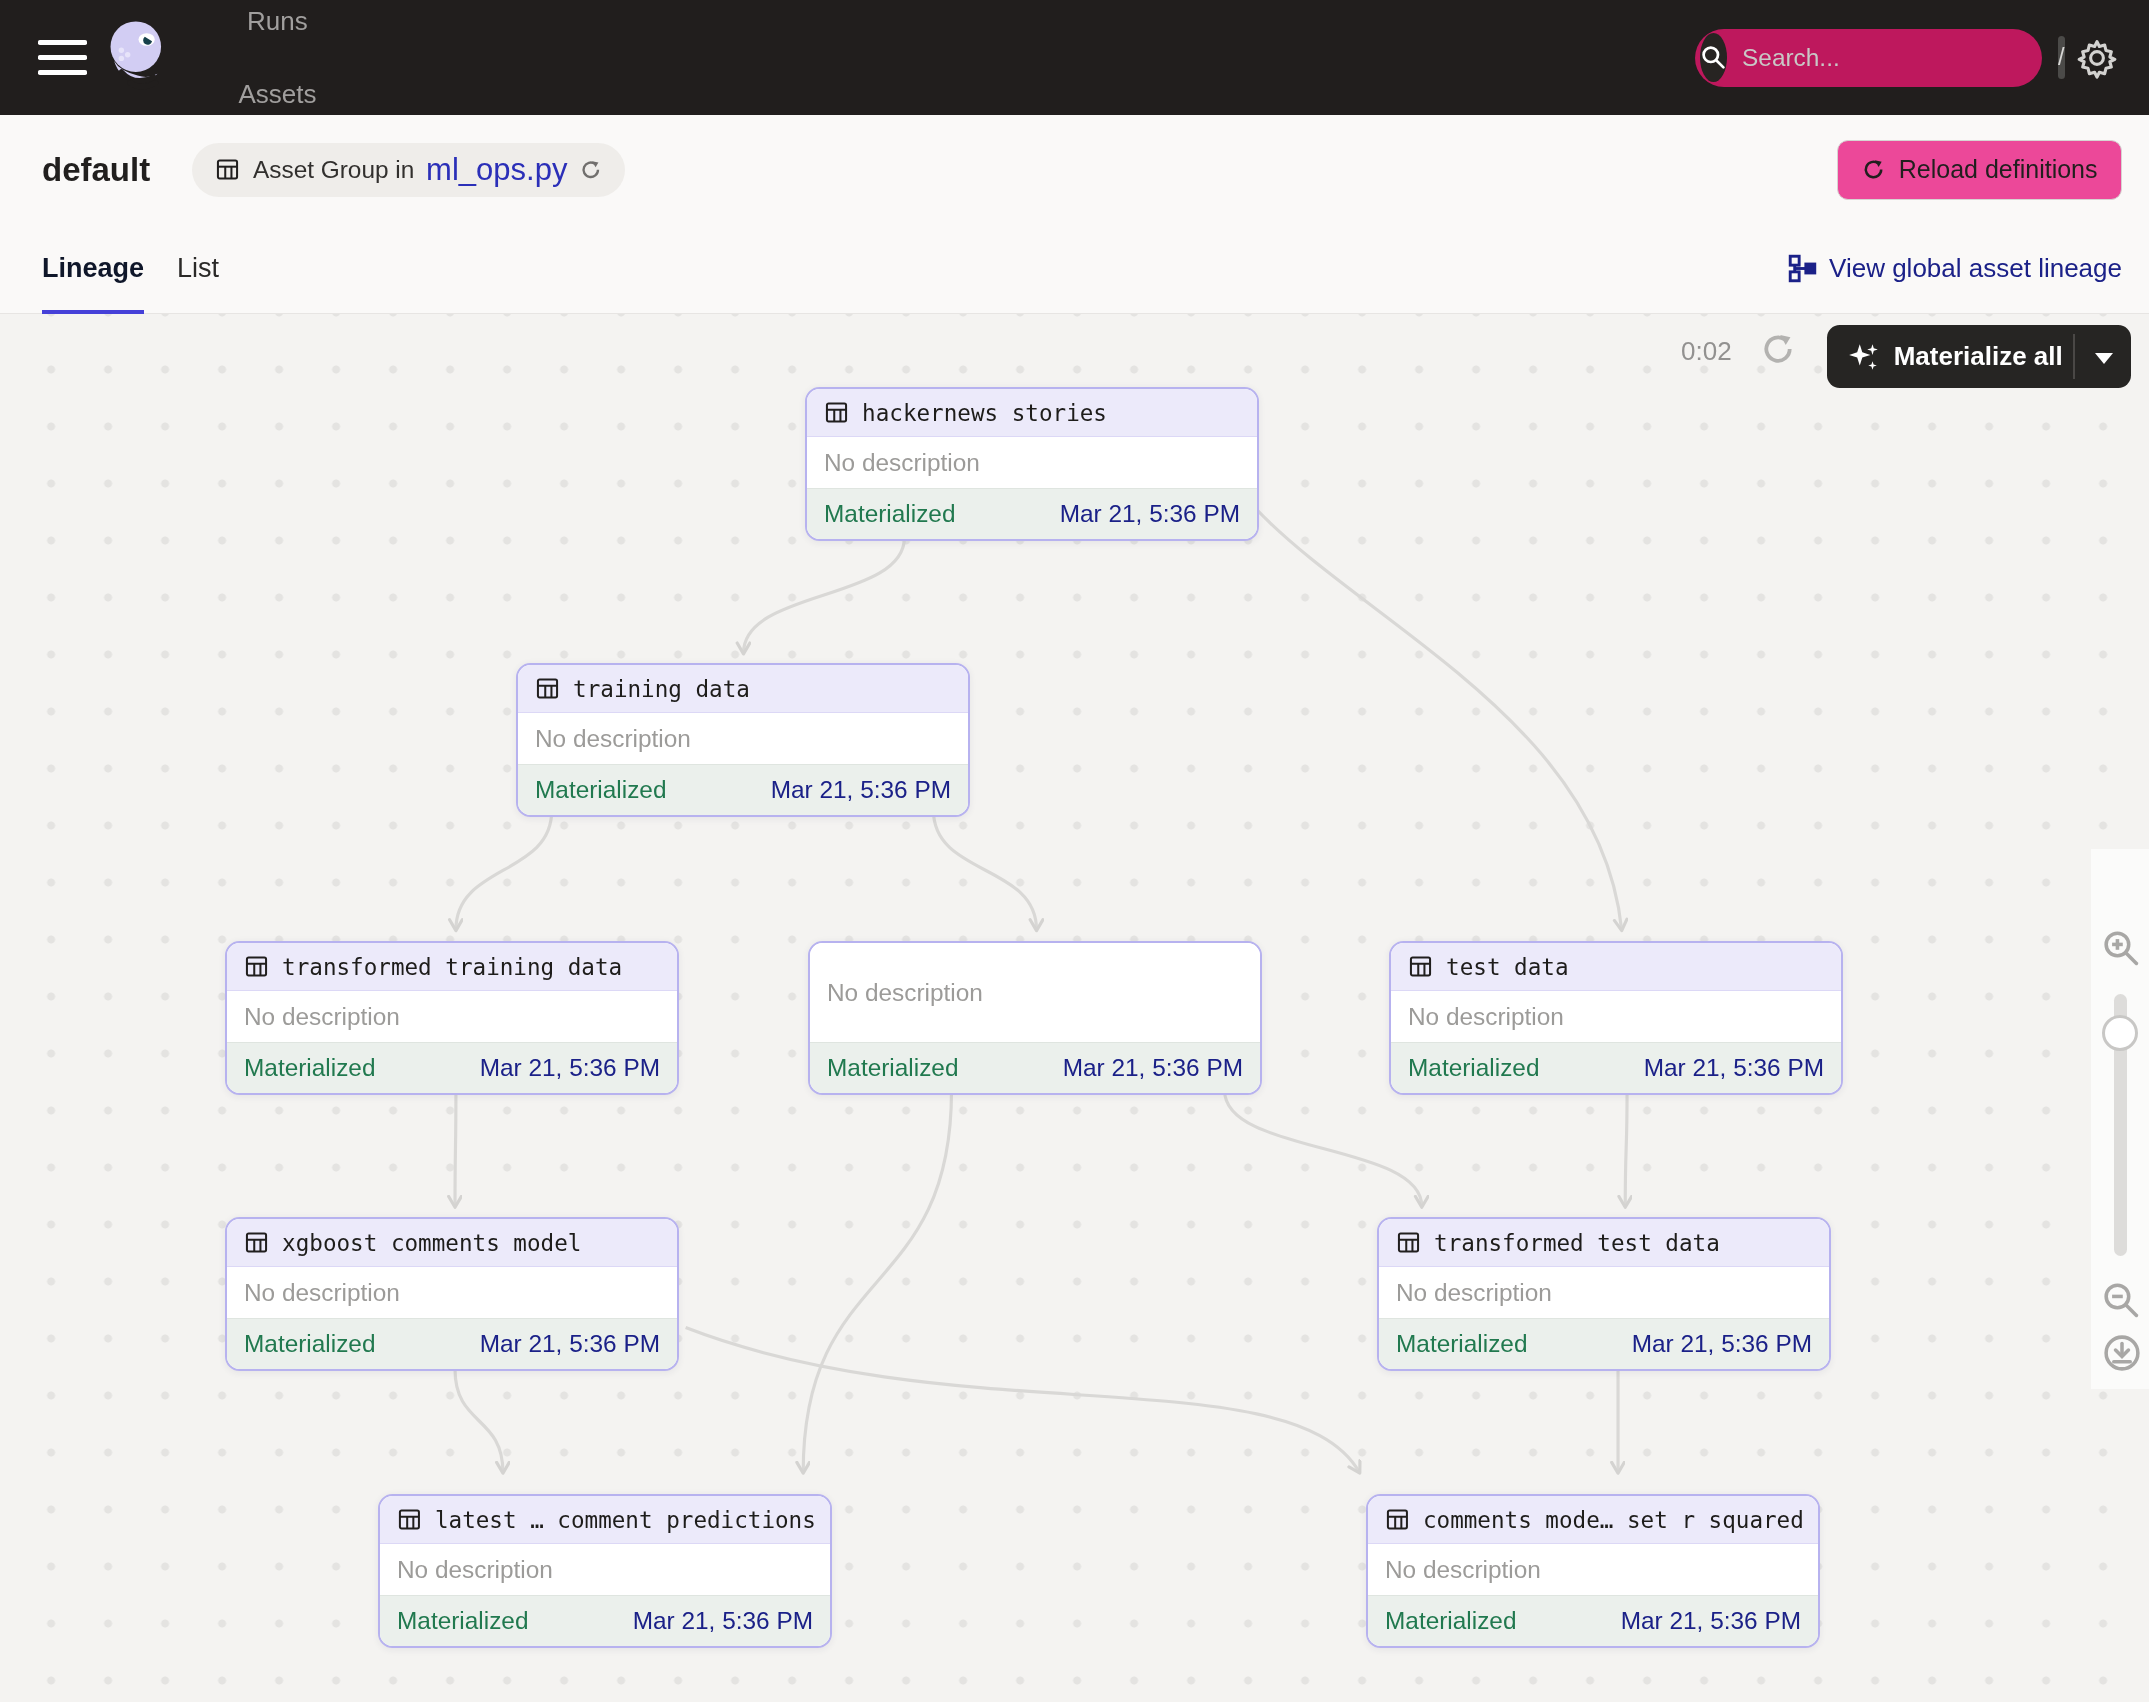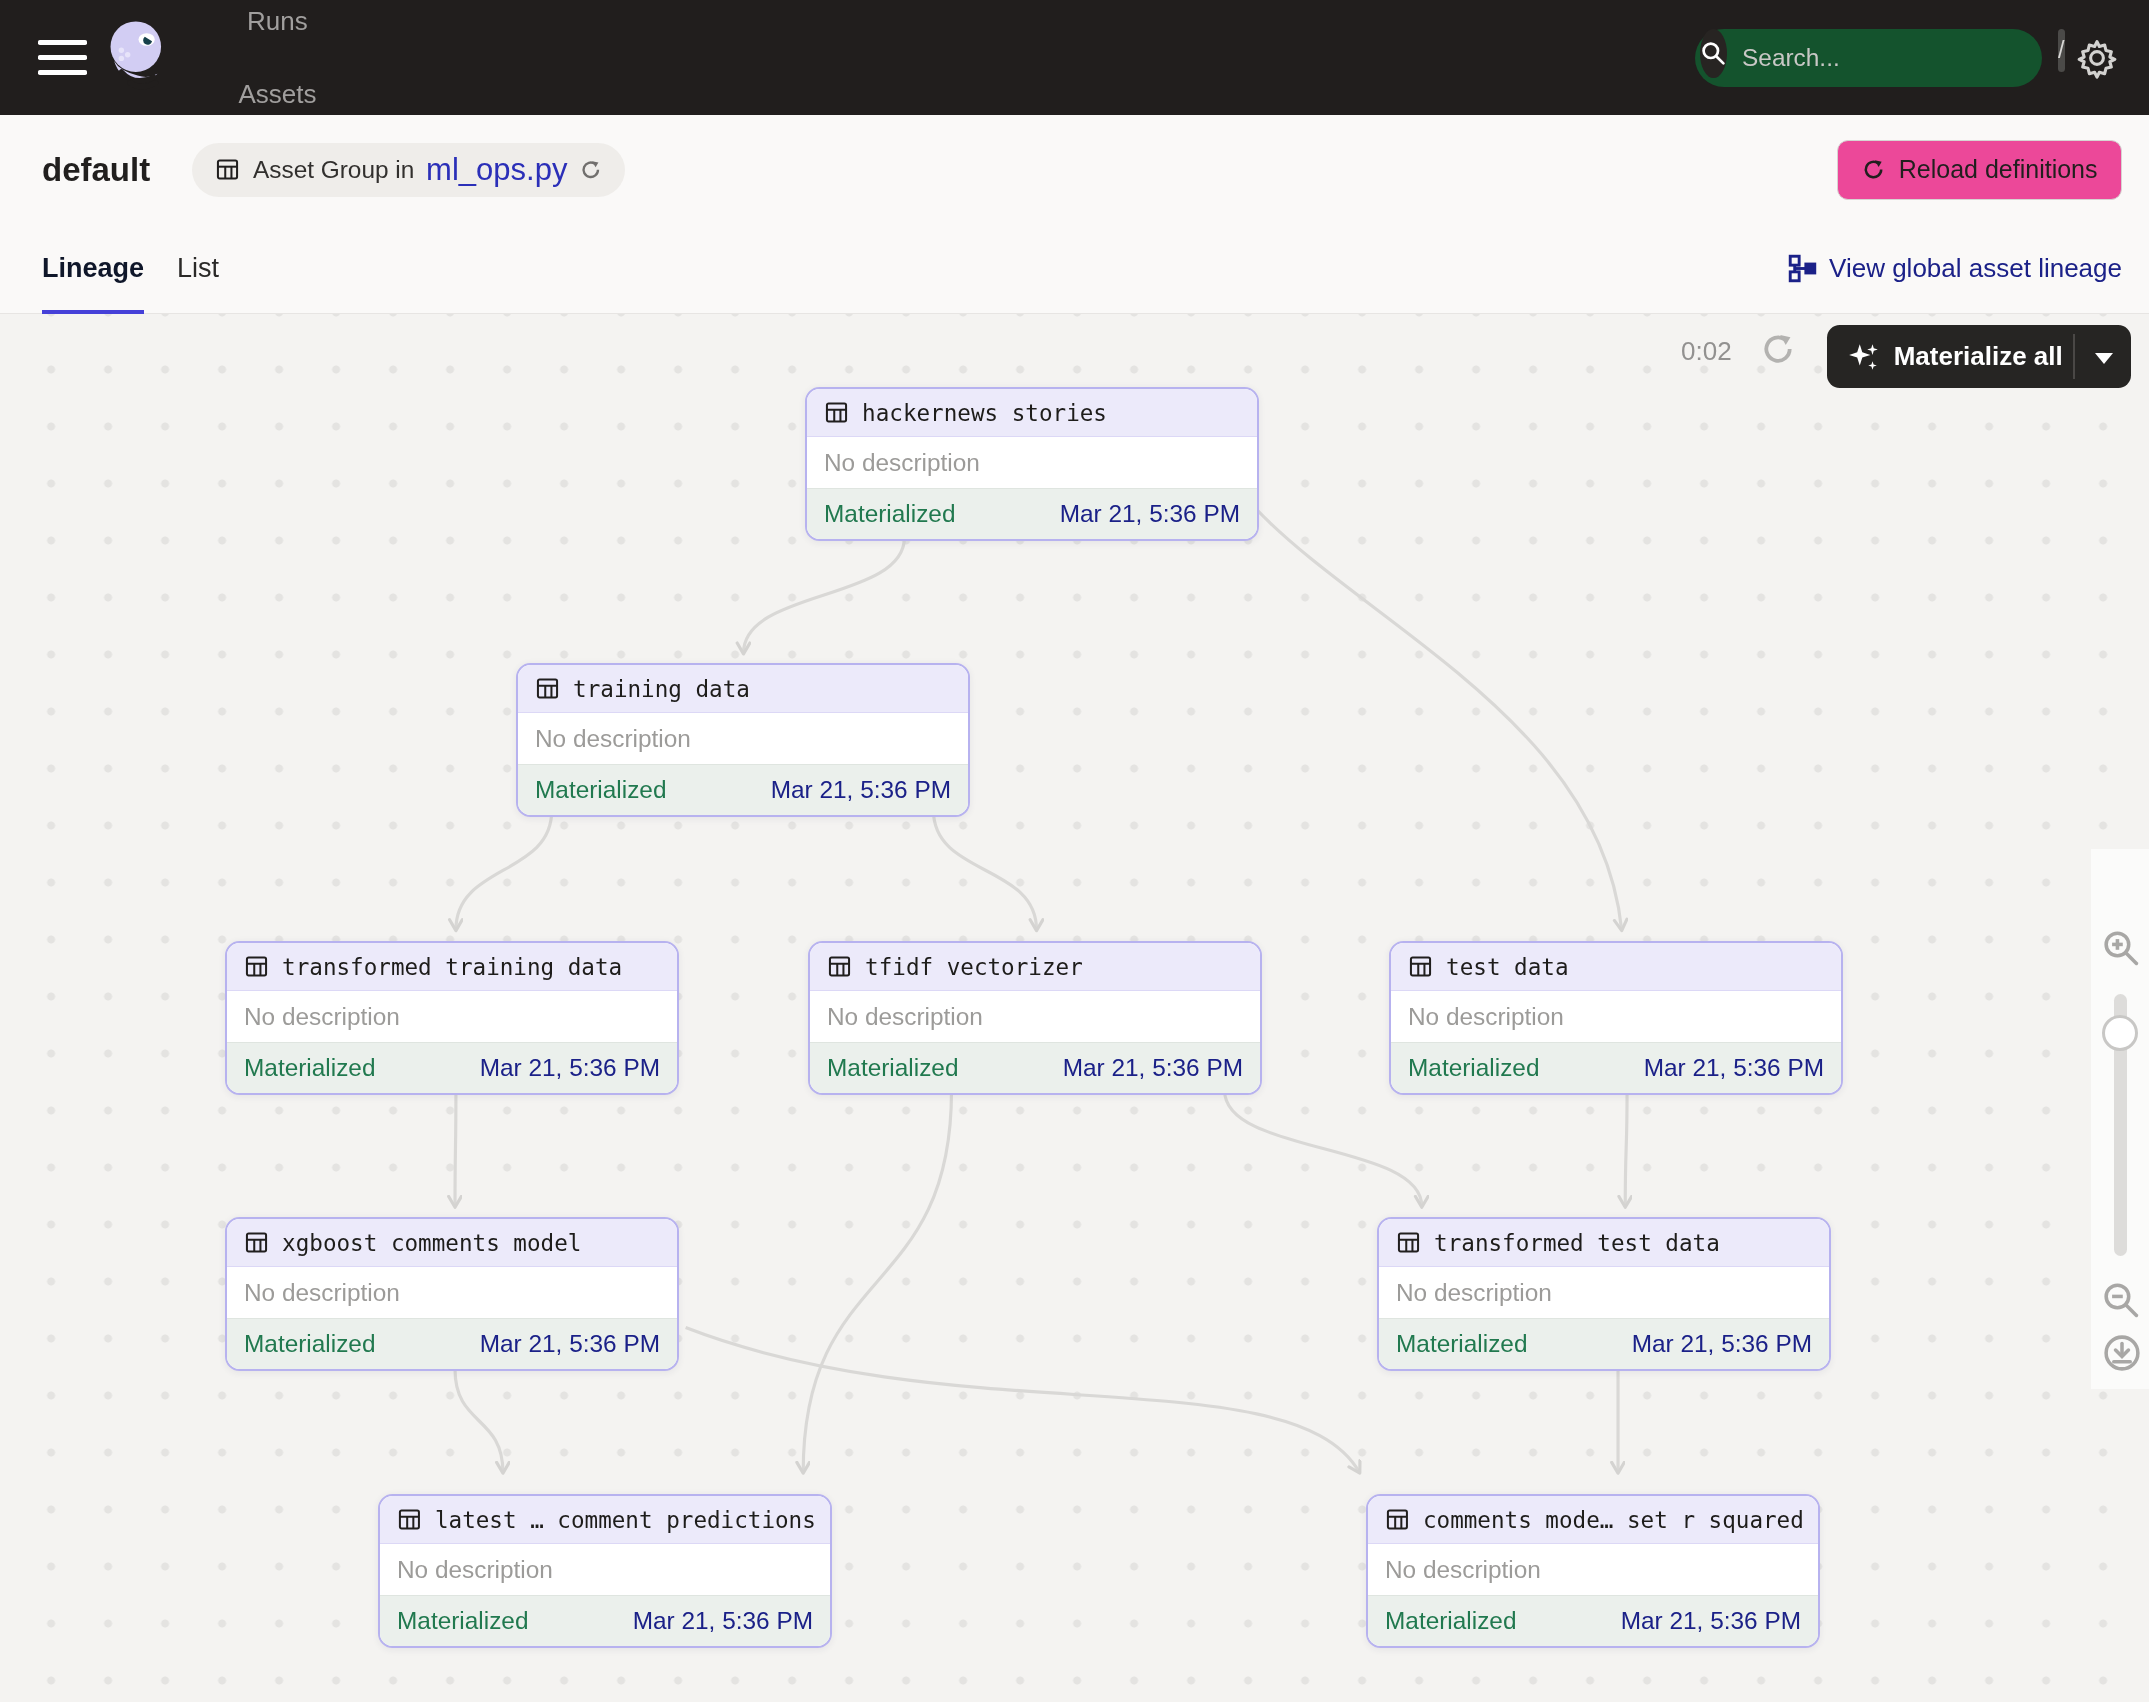--- a/index.html
+++ b/index.html
@@ -10,21 +10,21 @@
   }
   
   .topbar{position:absolute;left:0;top:0;width:2149px;height:115px;background:#211E1D;display:flex;align-items:center;}
   .hamburger{width:49px;height:36px;margin-left:38px;display:flex;flex-direction:column;justify-content:space-between;cursor:pointer;}
   .hamburger div{height:5.4px;background:#FFFFFF;border-radius:1.8px;}
   .logo{width:67px;height:83px;margin-left:18px;}
   .nav{display:flex;align-items:center;margin-left:31px;gap:42px;flex-direction:column;}
   .nav-item{font-size:26px;color:#A19F9E;font-weight:500;cursor:pointer;}
   .nav-item.active{color:#FFFFFF;font-weight:600;}
   .topbar-right{margin-left:auto;display:flex;align-items:center;margin-right:31px;gap:34px;}
-  .searchbox{width:347px;height:58px;background:#14532d;border-radius:29px;display:flex;position:relative;}
+  .searchbox{width:347px;height:58px;background:#be185d;border-radius:29px;display:flex;align-items:center;position:relative;}
   .search-circle{width:49px;height:49px;border-radius:50%;background:#272422;margin-left:5.4px;display:flex;align-items:center;justify-content:center;}
   .search-ph{color:#C9C8C6;font-size:24.4px;margin-left:12.7px;flex:1;background:transparent;border:none;outline:none;font-family:"Liberation Sans",sans-serif;}
   .search-ph::placeholder{color:#C9C8C6;}
   .slash-badge{width:40px;height:43px;background:#4B4A48;border-radius:8.1px;color:#D8D7D5;font-size:23.5px;display:flex;align-items:center;justify-content:center;margin-right:11px;}
   .gear{width:42px;height:42px;}
   
   .page-header{position:absolute;left:0;top:115px;width:2149px;height:109px;display:flex;align-items:center;gap:15px;}
   .page-title{font-size:33px;font-weight:bold;color:#211F1E;margin-left:42px;}
   .group-pill{margin-left:27px;height:54px;background:#EFEDEA;border-radius:27px;display:flex;align-items:center;padding:0 22px;gap:11.8px;}
   .group-pill .txt{font-size:24.4px;color:#32302E;}
@@ -254,31 +254,20 @@
     </div>
     <div class="an-body">
       <span class="an-desc">No description</span>
     </div>
     <div class="an-footer">
       <span class="an-status">Materialized</span>
       <span class="an-time">Mar 21, 5:36 PM</span>
     </div>
   </div>
     <div class="asset-node" style="left: 808px; top: 941px; width: 450px; height: 150px;">
-    <div class="an-header">
-      <svg width="27" height="27" viewBox="0 0 24 24">
-        <g fill="none" stroke="#211F1E" stroke-width="1.8">
-            <rect x="3.5" y="4" width="17" height="16" rx="1.5"></rect>
-            <line x1="3.5" y1="9.5" x2="20.5" y2="9.5"></line>
-            <line x1="10" y1="9.5" x2="10" y2="20"></line>
-            <line x1="15.5" y1="9.5" x2="15.5" y2="20"></line>
-          </g>
-      </svg>
-      <span class="an-name">tfidf_vectorizer</span>
-    </div>
     <div class="an-body">
       <span class="an-desc">No description</span>
     </div>
     <div class="an-footer">
       <span class="an-status">Materialized</span>
       <span class="an-time">Mar 21, 5:36 PM</span>
     </div>
   </div>
     <div class="asset-node" style="left: 1389px; top: 941px; width: 450px; height: 150px;">
     <div class="an-header">

